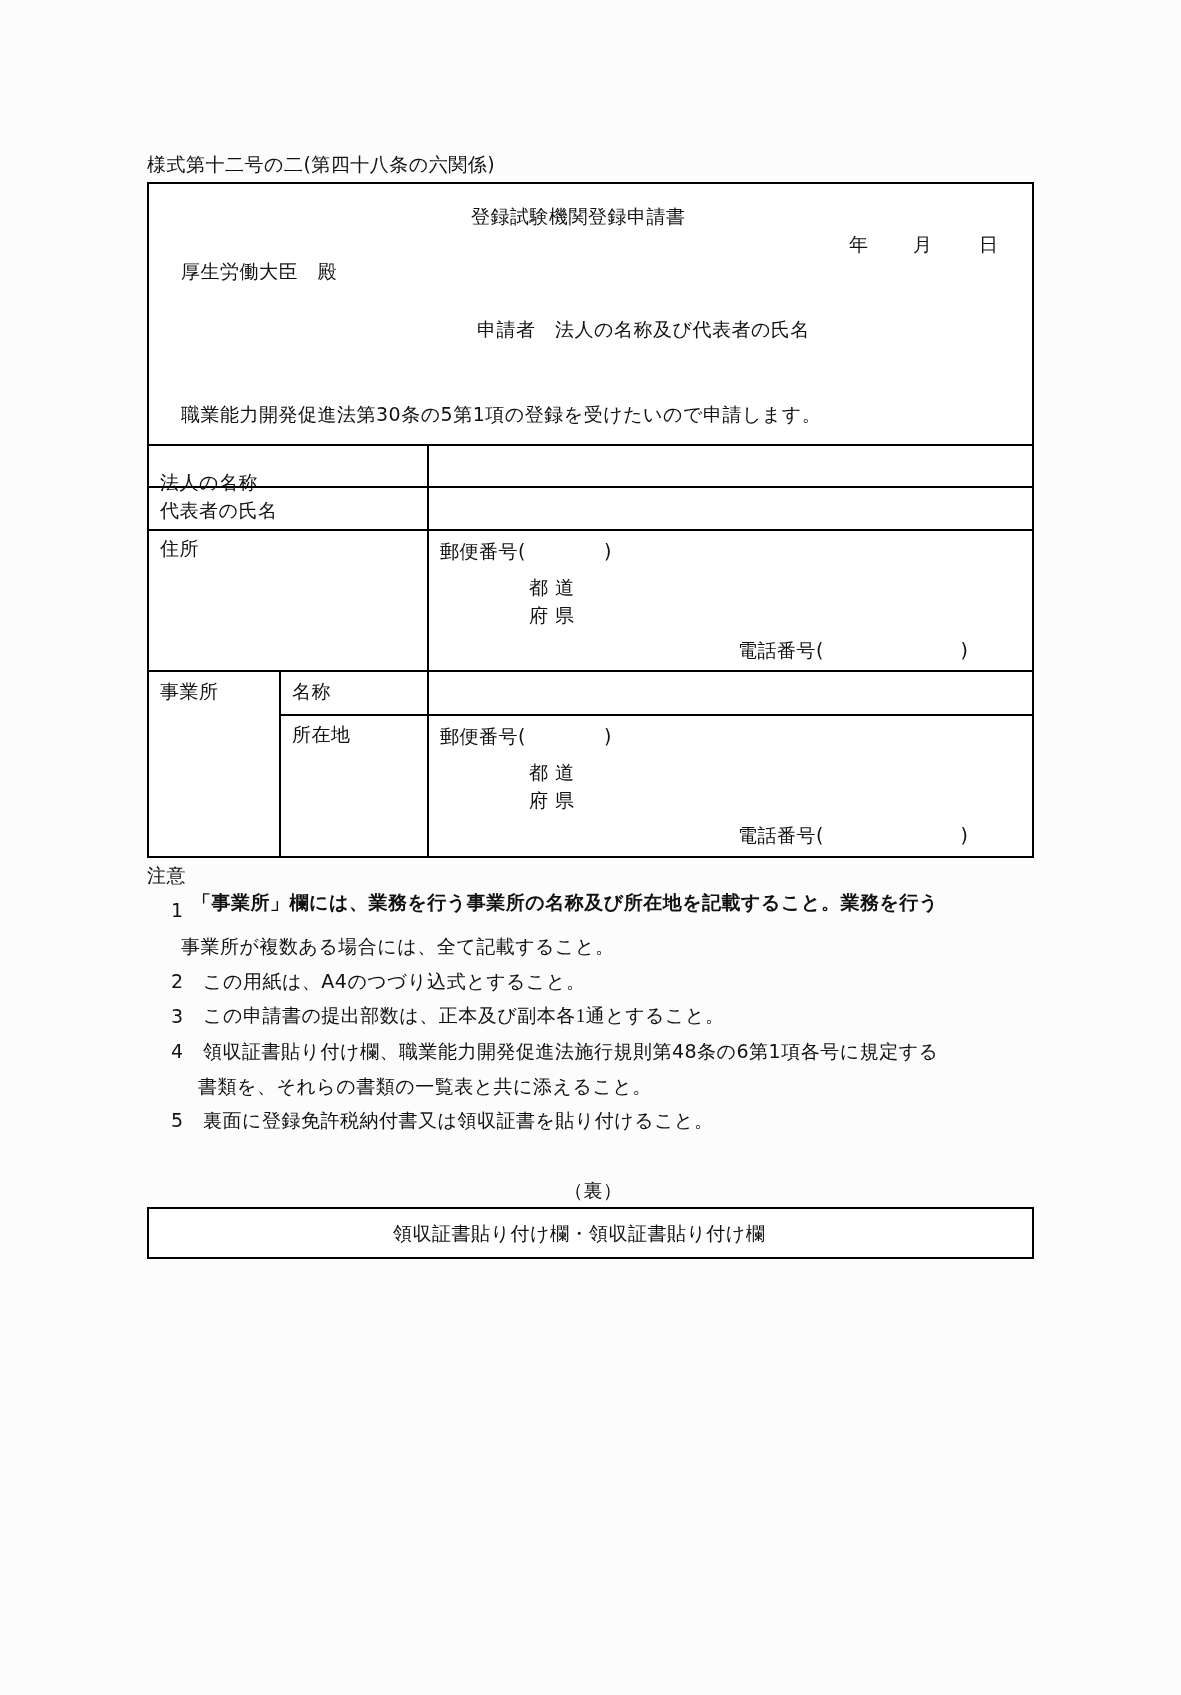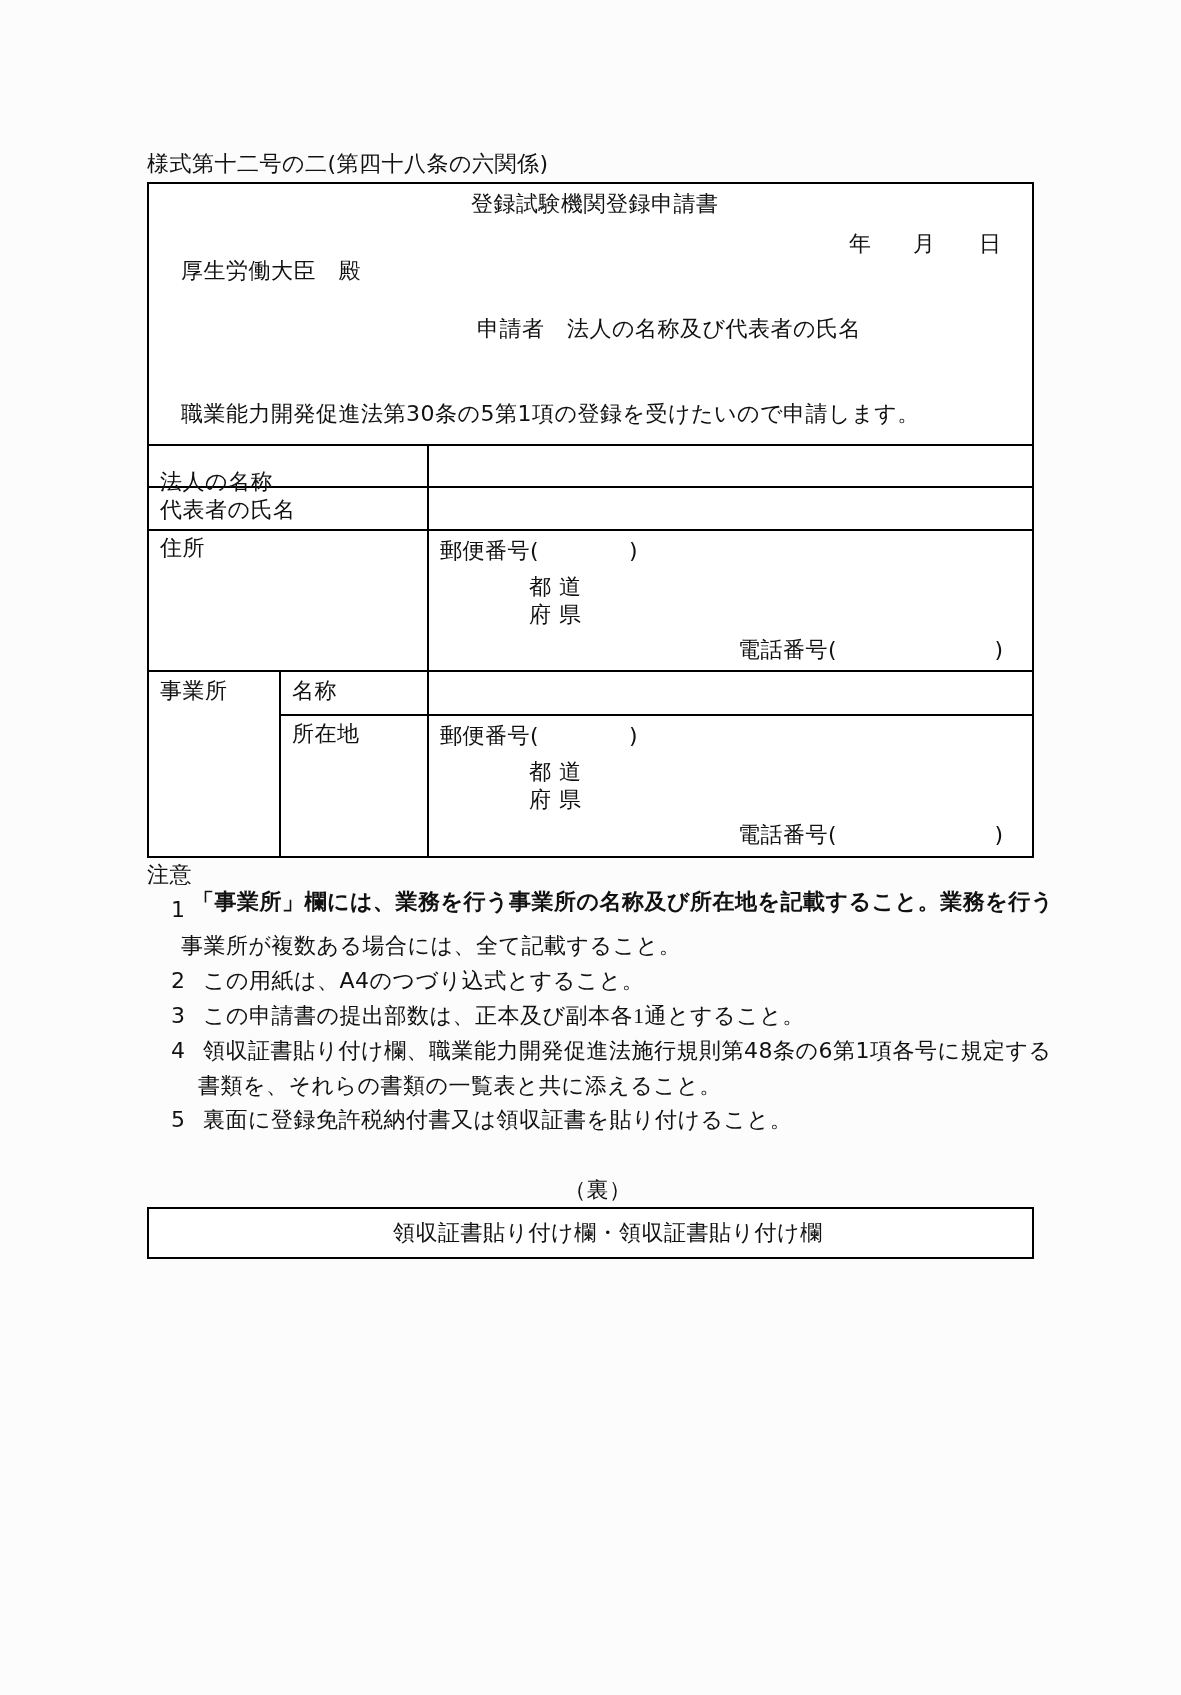--- a/index.html
+++ b/index.html
@@ -5,34 +5,34 @@
     html, body { margin: 0; padding: 0; }
     body {
       width: 1181px; height: 1695px;
       background: #fcfcfc;
       position: relative;
       font-family: "DejaVu Sans", sans-serif;
       color: #111;
       overflow: hidden;
     }
     .abs { position: absolute; white-space: nowrap; }
-    .t { font-size: 22px; line-height: 22px; letter-spacing: 0.5px; }
+    .t { font-size: 19px; line-height: 22px; letter-spacing: 0.5px; }
     .form-caption { left: 147px; top: 153px; }
     .box { position: absolute; border: 2px solid #000; background: #fff; box-sizing: border-box; }
     .hline { position: absolute; height: 2px; background: #000; }
     .vline { position: absolute; width: 2px; background: #000; }
   </style>
 </head>
 <body>
 
 <div class="abs t form-caption">様式第十二号の二(第四十八条の六関係)</div>
 
 <div class="box" style="left:147px; top:182px; width:887px; height:676px;"></div>
 
-<div class="abs t" style="left:471px; top:193px;">登録試験機関登録申請書</div>
+<div class="abs t" style="left:471px; top:205px;">登録試験機関登録申請書</div>
 <div class="abs t" style="left:849px; top:233px;">年</div>
 <div class="abs t" style="left:913px; top:233px;">月</div>
 <div class="abs t" style="left:979px; top:233px;">日</div>
 <div class="abs t" style="left:181px; top:260px;">厚生労働大臣　殿</div>
 <div class="abs t" style="left:477px; top:318px;">申請者　法人の名称及び代表者の氏名</div>
 <div class="abs t" style="left:181px; top:403px;">職業能力開発促進法第30条の5第1項の登録を受けたいので申請します。</div>
 
 <div class="hline" style="left:147px; top:444px; width:887px;"></div>
 <div class="hline" style="left:147px; top:486px; width:887px;"></div>
 <div class="hline" style="left:147px; top:529px; width:887px;"></div>

